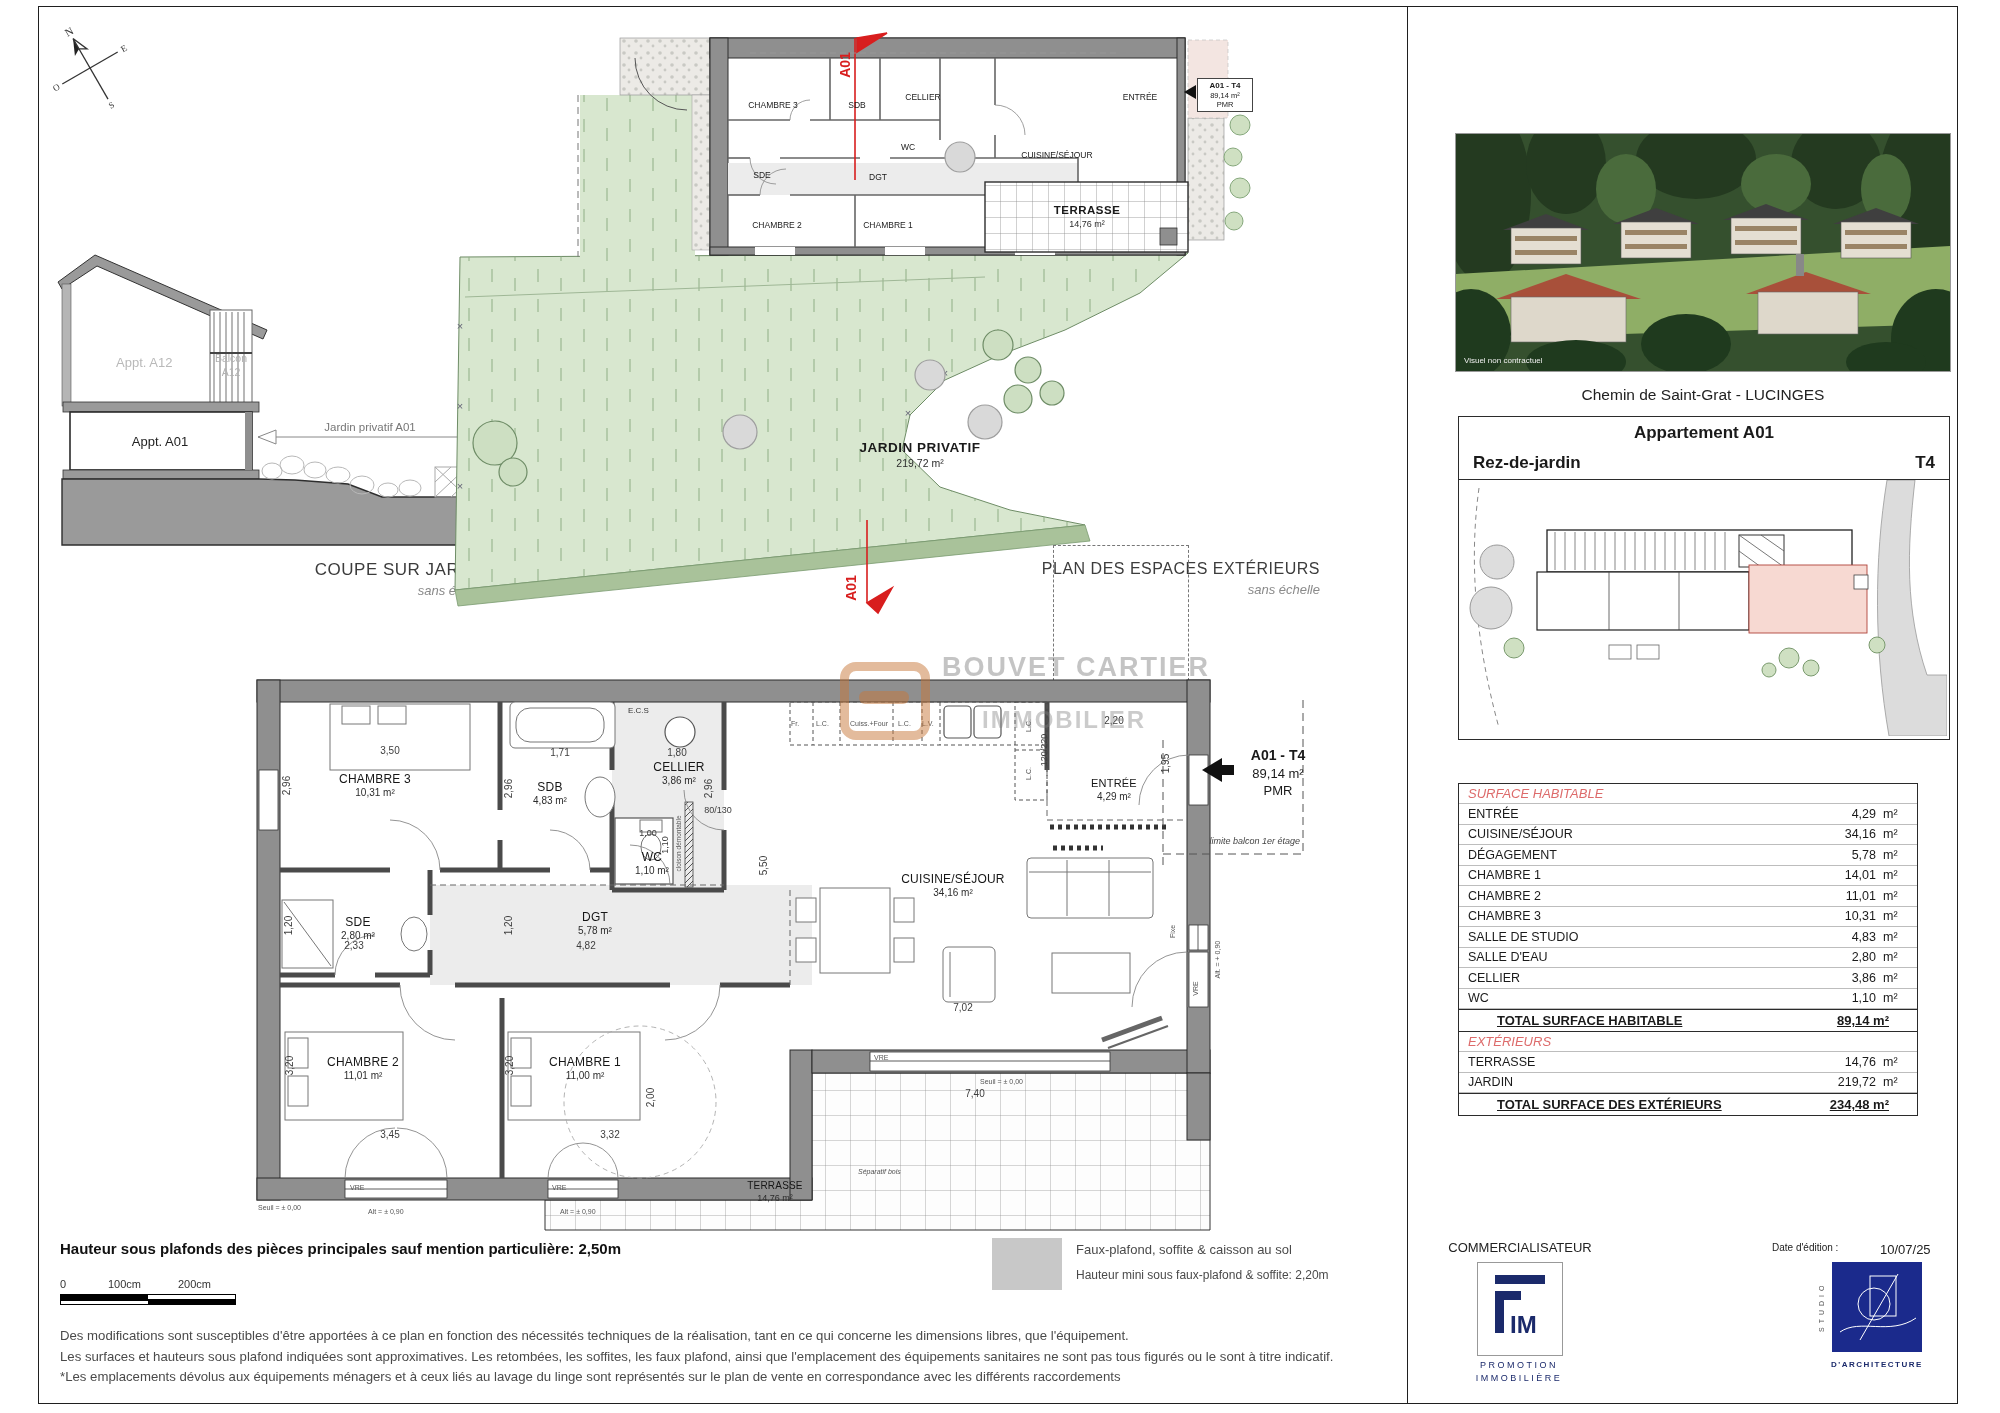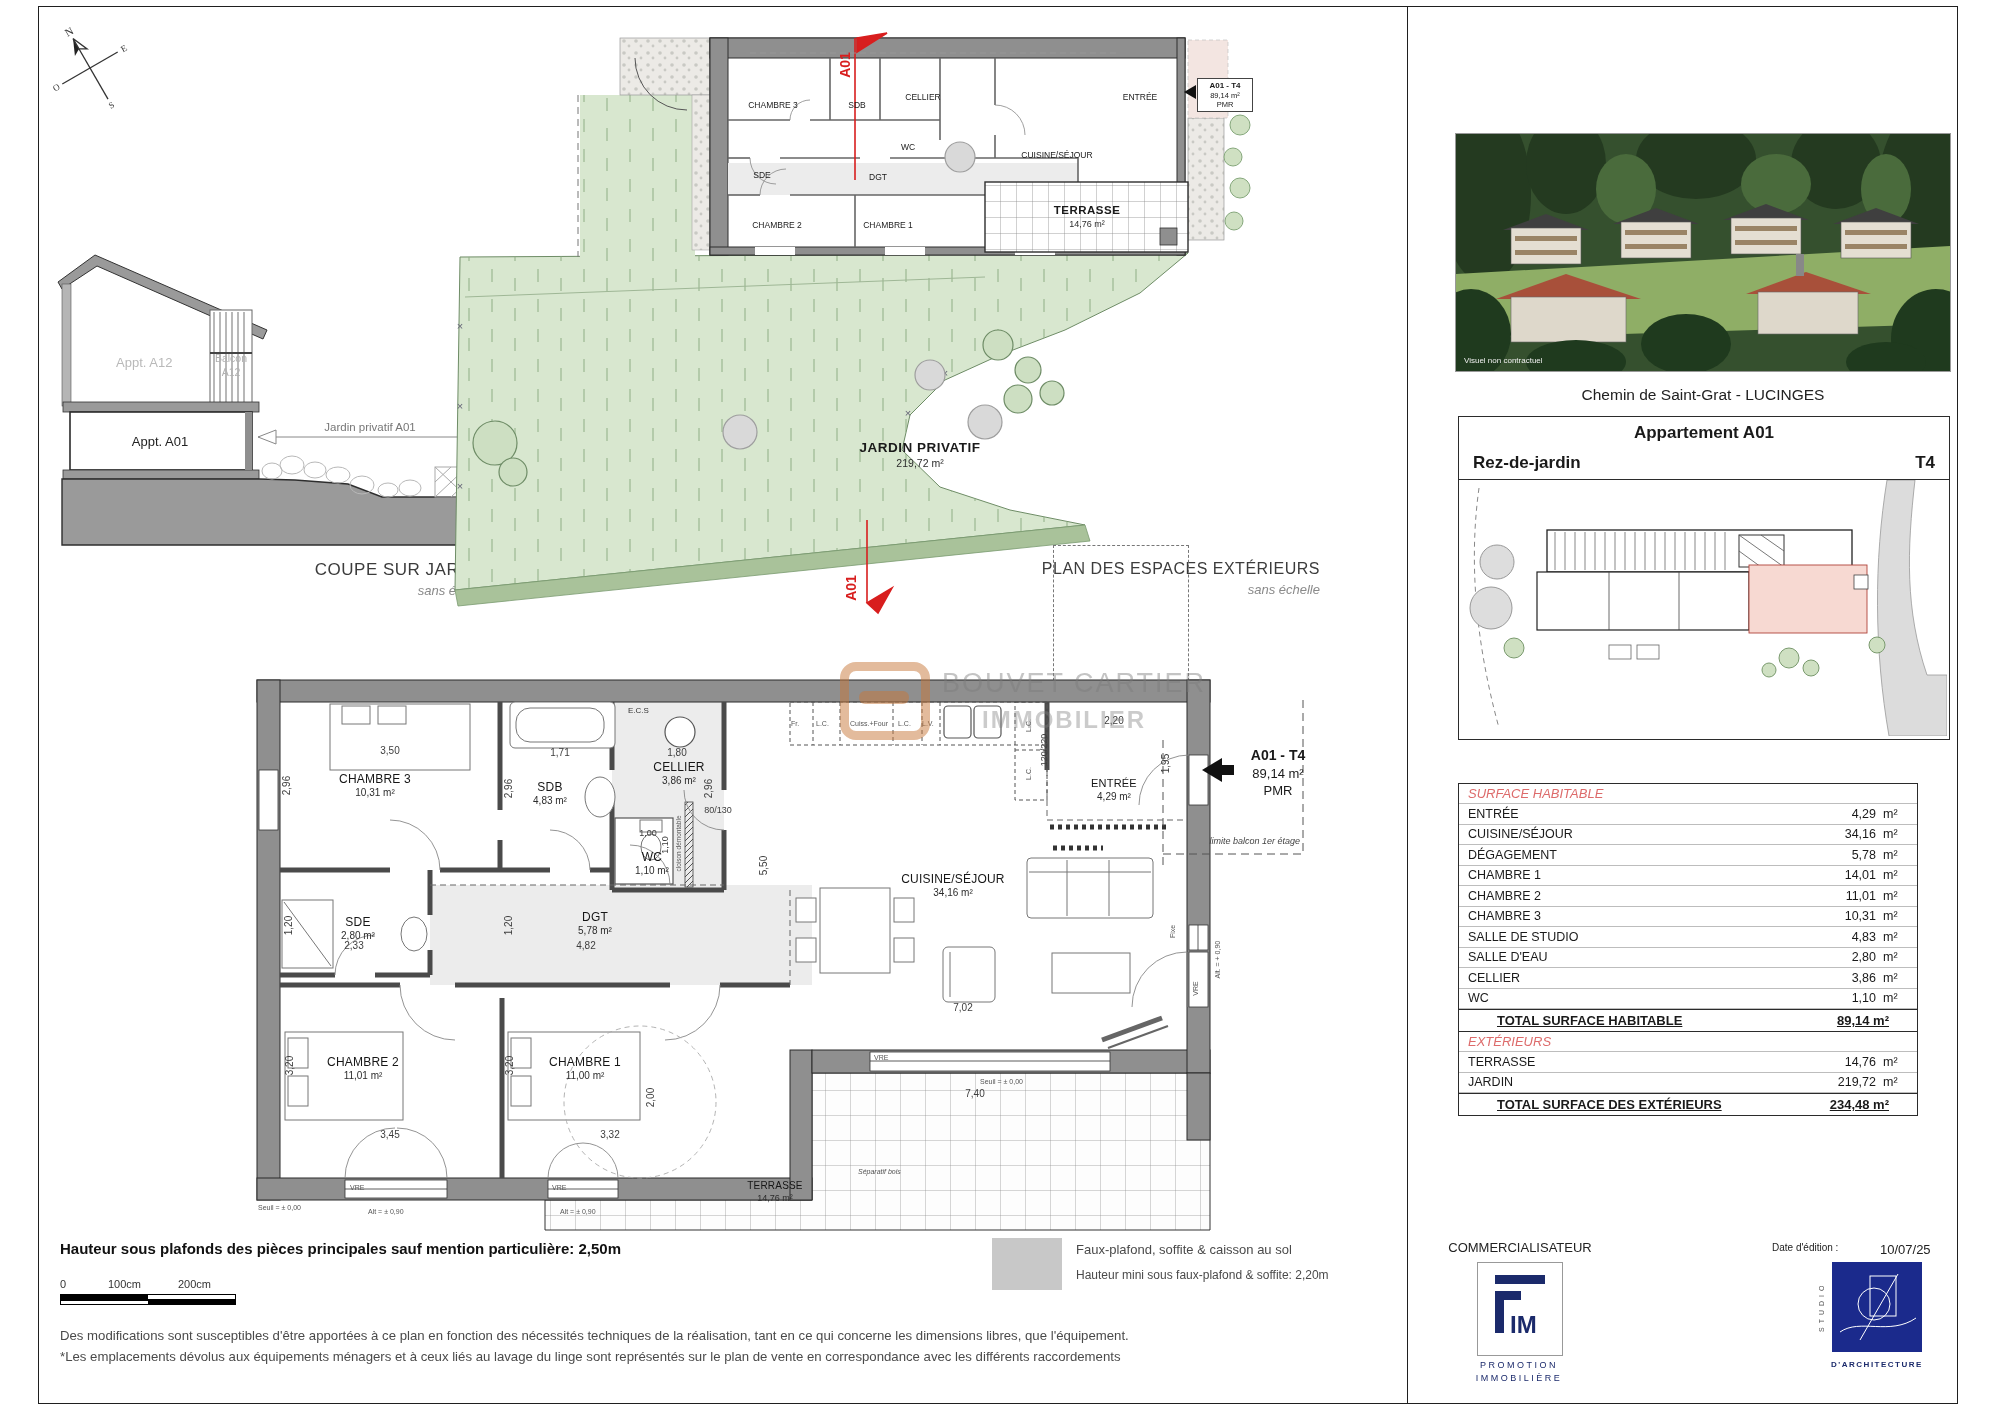--- a/index.html
+++ b/index.html
@@ -513,21 +513,21 @@
       <span style="display:block;font-size:13px">89,14 m²</span>
       <span style="display:block;font-size:13px">PMR</span>
     </div>
     <div class="a" style="left:952px;top:118px;width:0;height:0;border-top:12px solid transparent;border-bottom:12px solid transparent;border-right:20px solid #111;"></div>
     <div class="a" style="left:970px;top:125px;width:14px;height:10px;background:#111;"></div>
   </div>
 
   <div class="a" style="left:840px;top:662px;width:72px;height:60px;border:9px solid rgba(200,120,58,.5);border-radius:16px;">
     <div class="a" style="left:10px;top:20px;width:50px;height:13px;background:rgba(200,120,58,.5);border-radius:6px"></div>
   </div>
-  <div class="a" style="left:942px;top:668px;font-size:27px;font-weight:normal;letter-spacing:2px;color:rgba(125,125,125,.45)">BOUVET CARTIER</div>
+  <div class="a" style="left:942px;top:652px;font-size:27px;font-weight:bold;letter-spacing:2px;color:rgba(125,125,125,.45)">BOUVET CARTIER</div>
   <div class="a" style="left:982px;top:706px;font-size:24px;font-weight:bold;letter-spacing:2px;color:rgba(125,125,125,.4)">IMMOBILIER</div>
 
 
   <div class="a" style="left:1456px;top:134px;width:494px;height:237px;outline:1px solid #999;overflow:hidden;">
     <svg width="494" height="237" viewBox="0 0 494 237">
       <rect width="494" height="237" fill="#35502e"></rect>
       <g fill="#243a20">
         <ellipse cx="30" cy="60" rx="45" ry="90"></ellipse>
           <ellipse cx="470" cy="70" rx="50" ry="100"></ellipse>
         <ellipse cx="110" cy="30" rx="40" ry="50"></ellipse>
@@ -732,20 +732,21 @@
       <div class="a" style="left:87px;top:0;width:87px;height:5px;background:#000"></div>
     </div>
   </div>
 
   <div class="a" style="left:992px;top:1238px;width:70px;height:52px;background:#c8c8c8;"></div>
   <div class="a" style="left:1076px;top:1242px;font-size:13px;color:#4a4a4a">Faux-plafond, soffite &amp; caisson au sol</div>
   <div class="a" style="left:1076px;top:1268px;font-size:12px;color:#4a4a4a">Hauteur mini sous faux-plafond &amp; soffite: 2,20m</div>
 
   <div class="a" style="left:60px;top:1326px;width:1330px;font-size:13.2px;color:#4a4a4a;line-height:20.5px;">
     <div>Des modifications sont susceptibles d'être apportées à ce plan en fonction des nécessités techniques de la réalisation, tant en ce qui concerne les dimensions libres, que l'équipement.</div>
+    <div>Les surfaces et hauteurs sous plafond indiquées sont approximatives. Les retombées, les soffites, les faux plafond, ainsi que l'emplacement des équipements sanitaires ne sont pas tous figurés ou le sont à titre indicatif.</div>
     <div>*Les emplacements dévolus aux équipements ménagers et à ceux liés au lavage du linge sont représentés sur le plan de vente en correspondance avec les différents raccordements</div>
   </div>
 
   <div class="a" style="left:1438px;top:1240px;width:164px;text-align:center;font-size:13px;color:#222">COMMERCIALISATEUR</div>
   <div class="a" style="left:1477px;top:1262px;width:84px;height:92px;border:1px solid #999;background:#fff;">
     <svg width="84" height="92" viewBox="0 0 84 92">
       <rect x="17" y="12" width="50" height="9" fill="#1b2a6b"></rect>
       <rect x="17" y="28" width="9" height="42" fill="#1b2a6b"></rect>
       <rect x="17" y="28" width="26" height="9" fill="#1b2a6b"></rect>
       <text x="32" y="70" font-size="24" font-weight="bold" fill="#1b2a6b" font-family="Liberation Sans,sans-serif">IM</text>

